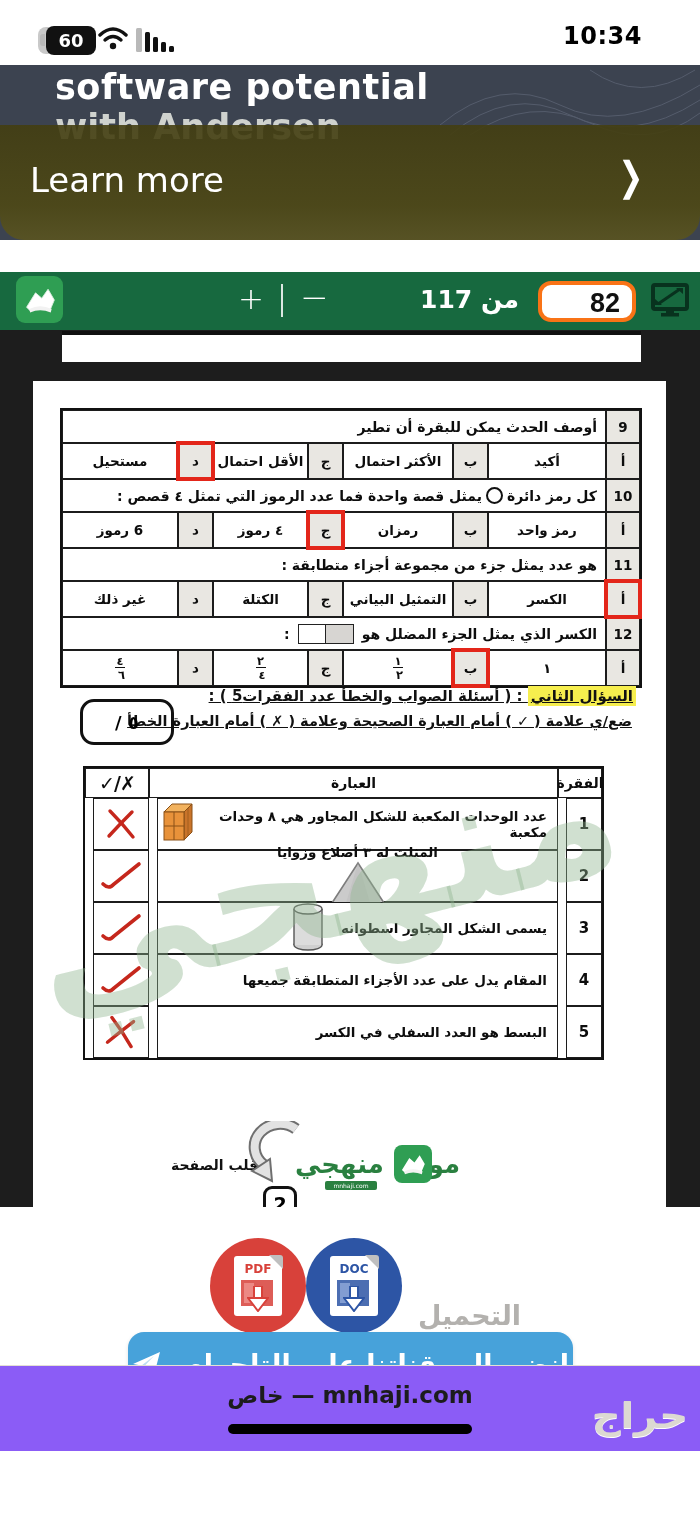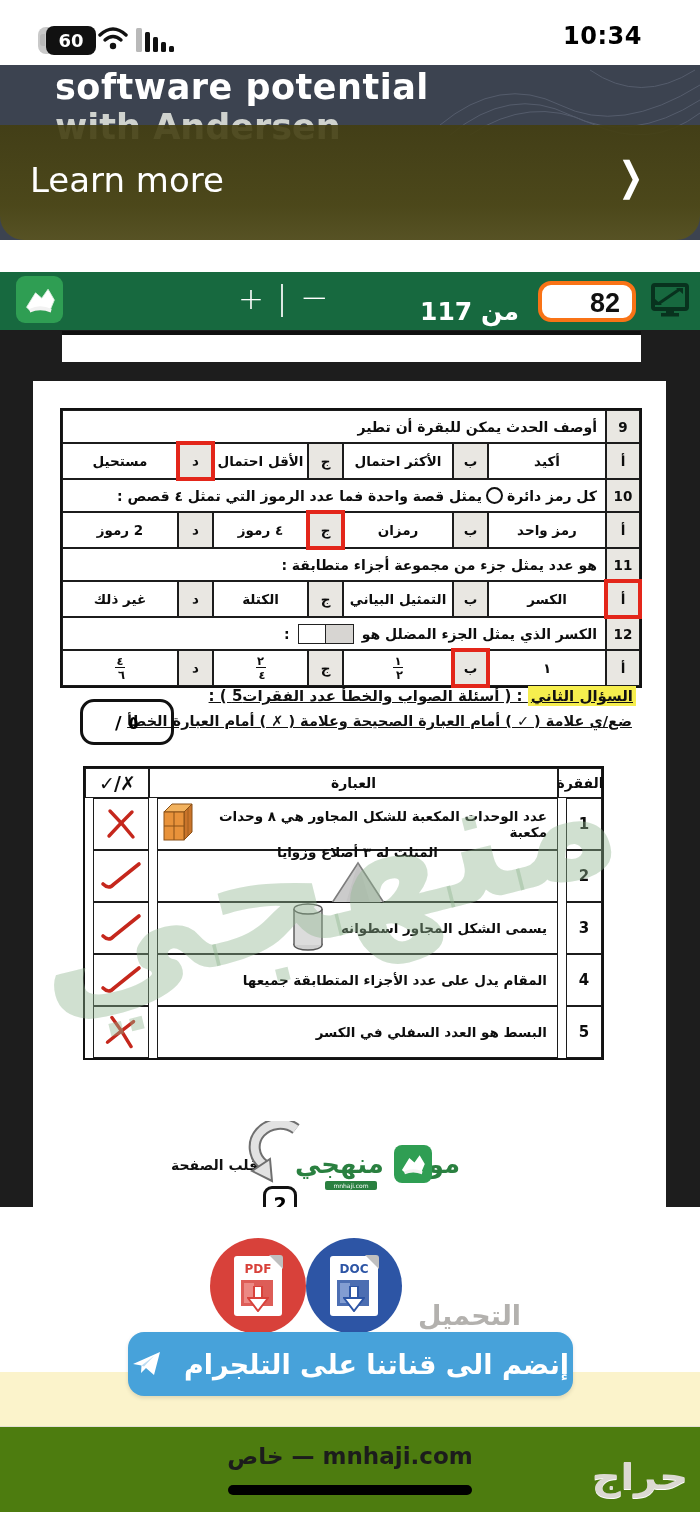--- a/index.html
+++ b/index.html
@@ -28,21 +28,21 @@
   .ad-chevron { position:absolute; right:52px; top:28px; color:#fff; font-size:40px; font-weight:bold; transform:scaleX(0.75); }
 
   
   .gap-white { position:absolute; left:0; top:240px; width:700px; height:32px; background:#fff; }
   .toolbar { position:absolute; left:0; top:272px; width:700px; height:58px; background:#17693f; }
   .app-logo { position:absolute; left:16px; top:4px; width:47px; height:47px; background:#2f9e53; border-radius:9px;
               display:flex; align-items:center; justify-content:center; }
   .tb-plus  { position:absolute; left:238px; top:8px; color:#fff; font-size:31px; font-weight:300; }
   .tb-div   { position:absolute; left:281px; top:12px; width:2px; height:33px; background:rgba(255,255,255,0.85); }
   .tb-minus { position:absolute; left:300px; top:5px; color:#fff; font-size:34px; font-weight:300; }
-  .tb-of    { position:absolute; left:420px; top:13px; width:100px; color:#fff; font-size:25px; font-weight:bold; direction:rtl; text-align:left;margin-top:12px; }
+  .tb-of    { position:absolute; left:420px; top:13px; width:100px; color:#fff; font-size:25px; font-weight:bold; direction:rtl; text-align:left; }
   .page-input { position:absolute; left:538px; top:9px; width:98px; height:41px; background:#fff; border:4px solid #f97316;
                 border-radius:13px; font-size:27px; font-weight:bold; color:#111; text-align:right; padding:3px 12px 0 0; }
   .fullscreen { position:absolute; left:650px; top:8px; }
 
   
   .viewer { position:absolute; left:0; top:330px; width:700px; height:877px; background:#1d1d1d; overflow:hidden; }
   .prev-page { position:absolute; left:62px; top:1px; width:579px; height:31px; background:#fff; border-top:4px solid #101010; }
   .page { position:absolute; left:33px; top:51px; width:633px; height:826px; background:#fff; }
 
   
@@ -108,21 +108,21 @@
               clip-path:polygon(0 0, 100% 100%, 100% 0); }
   .doc-label { position:absolute; left:0; top:6px; width:100%; text-align:center; font-size:12px; font-weight:bold; }
   .doc-body { position:absolute; left:5px; top:24px; width:36px; height:30px; }
   .doc-lines { position:absolute; left:0; top:0; width:100%; height:100%; opacity:.85; }
   .doc-arrow { position:absolute; left:50%; top:30px; transform:translateX(-50%); }
   .dl-label { position:absolute; left:418px; top:1300px; font-size:27px; font-weight:bold; color:#b3b1ae; direction:rtl; }
   .tg-banner { position:absolute; left:128px; top:1332px; width:445px; height:64px; background:#47a2da; border-radius:16px;
                display:flex; direction:rtl; align-items:center; justify-content:center; gap:22px; cursor:pointer;
                box-shadow:0 2px 4px rgba(0,0,0,0.12); }
   .tg-text { color:#fff; font-size:27px; font-weight:bold; }
-  .footer-bar { position:absolute; left:0; top:1426px; width:700px; height:86px; background:#4d7c0f; border-top:1px solid #e3dfd4; }
+  .footer-bar { position:absolute; left:0; top:1365px; width:700px; height:86px; background:#8b5cf6; border-top:1px solid #e3dfd4; }
   .footer-site { position:absolute; left:0; top:16px; width:700px; text-align:center; direction:rtl; font-size:23px; color:#1c1c1c; font-weight:600; }
   .home-indicator { position:absolute; left:228px; top:58px; width:244px; height:10px; background:#000; border-radius:6px; }
   .haraj { position:absolute; right:12px; top:26px; font-size:40px; font-weight:bold; color:#dcd9d2;
            direction:rtl; letter-spacing:2px; transform:scaleY(0.9); text-shadow:0 1px 0 #fff; }
 
   .svg-block { display:block; }
 </style>
 </head>
 <body>
 
@@ -215,21 +215,21 @@
             <div class="cell qtext">كل رمز دائرة <span class="circle-glyph"></span> يمثل قصة واحدة فما عدد الرموز التي تمثل ٤ قصص :</div>
           </div>
           <div class="o-row">
             <div class="cell letter">أ</div>
             <div class="cell">رمز واحد</div>
             <div class="cell letter">ب</div>
             <div class="cell">رمزان</div>
             <div class="cell letter">ج<div class="redbox"></div></div>
             <div class="cell">٤ رموز</div>
             <div class="cell letter">د</div>
-            <div class="cell">2 رموز</div>
+            <div class="cell">6 رموز</div>
           </div>
           <div class="q-row">
             <div class="cell num">11</div>
             <div class="cell qtext">هو عدد يمثل جزء من مجموعة أجزاء متطابقة : </div>
           </div>
           <div class="o-row">
             <div class="cell letter">أ<div class="redbox"></div></div>
             <div class="cell">الكسر</div>
             <div class="cell letter">ب</div>
             <div class="cell">التمثيل البياني</div>

